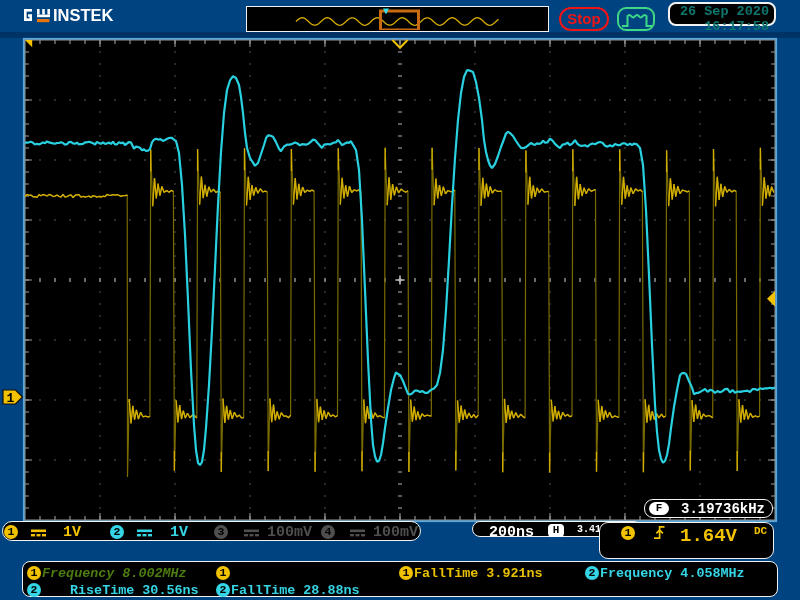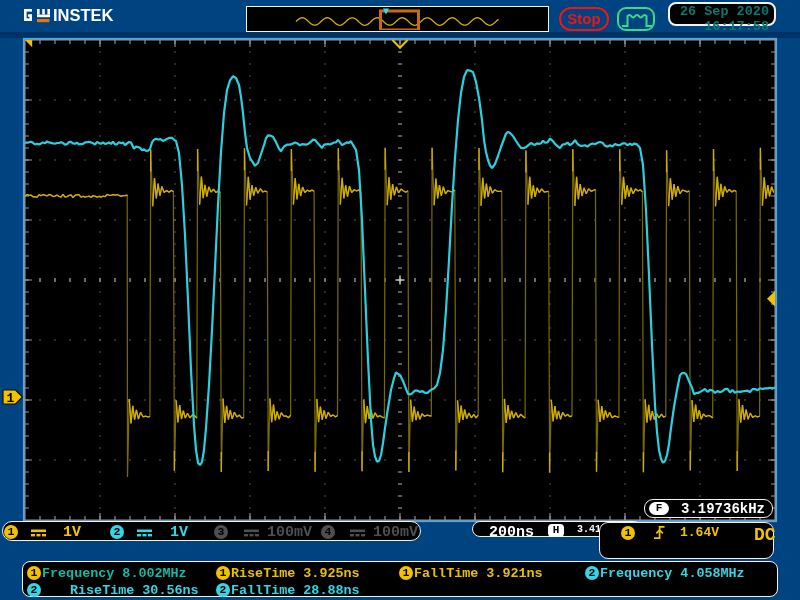--- a/index.html
+++ b/index.html
@@ -134,29 +134,28 @@
   <div class="abs" style="left:75px;top:2px;width:16px;height:13px;background:#fff;border-radius:4px;
        color:#000;font:bold 11px 'Liberation Mono';text-align:center;line-height:13.5px;">H</div>
   <div class="abs mono" style="left:104px;top:2px;color:#fff;font-size:10px;">3.414us</div>
 </div>
 
 <div class="box" style="left:599px;top:521.5px;width:175px;height:37px;border-radius:9px;">
   <div class="circ cy" style="left:21px;top:3px;">1</div>
   <svg class="abs" style="left:53px;top:2.5px;" width="14" height="16" viewBox="0 0 14 16">
     <path d="M1 13.2 H6.6 V1.8 H11.5 M6.6 5 L3.3 8.3 M6.6 5 L9.9 8.3" stroke="#f0c400" stroke-width="1.7" fill="none"></path>
   </svg>
-  <div class="abs mono" style="left:80px;top:2.5px;color:#f2c200;font-size:13px;">1.64V</div>
-  <div class="abs mono" style="left:154px;top:2.5px;color:#f2c200;font-size:18px;">DC</div>
+  <div class="abs mono" style="left:80px;top:2.5px;color:#f2c200;font-size:19px;">1.64V</div>
+  <div class="abs mono" style="left:154px;top:2.5px;color:#f2c200;font-size:11px;">DC</div>
 </div>
 
 <div class="box" style="left:22px;top:561px;width:756px;height:36px;border-radius:8px;border-width:1.5px;">
   <div class="circ cy" style="left:4px;top:3.5px;">1</div>
-  <div class="abs mono" style="left:19px;top:3.5px;color:#14b8a6;font-size:13.4px;">Frequency 8.002MHz</div>
+  <div class="abs mono" style="left:19px;top:3.5px;color:#4d7c0f;font-size:13.4px;font-style:italic;">Frequency 8.002MHz</div>
   <div class="circ cy" style="left:193px;top:3.5px;">1</div>
-  <div class="abs mono" style="left:208px;top:3.5px;color:#e8c000;font-size:13.4px;">RiseTime 3.925ns</div>
   <div class="circ cy" style="left:376px;top:3.5px;">1</div>
   <div class="abs mono" style="left:391px;top:3.5px;color:#e8c000;font-size:13.4px;">FallTime 3.921ns</div>
   <div class="circ cc" style="left:562px;top:3.5px;">2</div>
   <div class="abs mono" style="left:577px;top:3.5px;color:#35d5e5;font-size:13.4px;">Frequency 4.058MHz</div>
   <div class="circ cc" style="left:4px;top:20.5px;">2</div>
   <div class="abs mono" style="left:19px;top:20.5px;color:#35d5e5;font-size:13.4px;margin-left:28px;">RiseTime 30.56ns</div>
   <div class="circ cc" style="left:193px;top:20.5px;">2</div>
   <div class="abs mono" style="left:208px;top:20.5px;color:#35d5e5;font-size:13.4px;">FallTime 28.88ns</div>
 </div>
 

